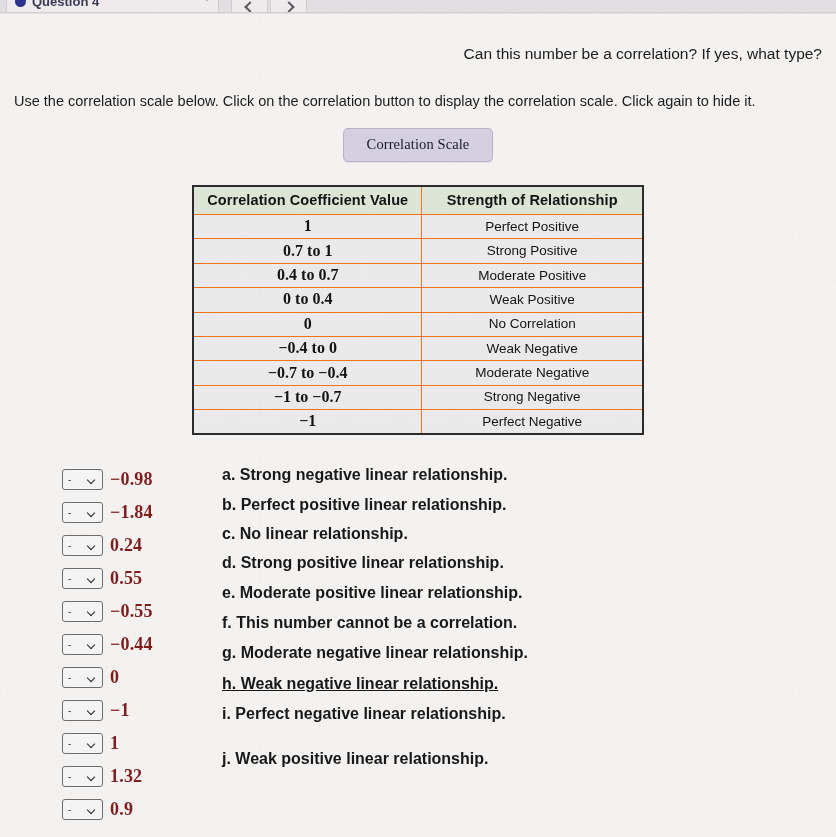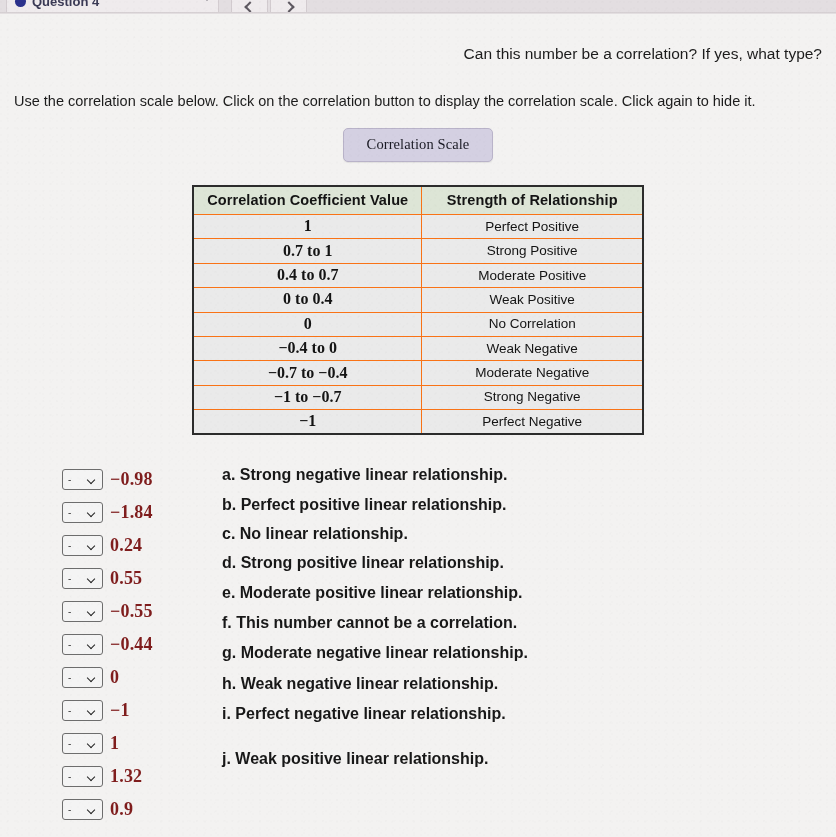--- a/index.html
+++ b/index.html
@@ -415,21 +415,21 @@
         </div>
       </div>
     <div id="options-column">
         <div class="opt-row" style="top: 0px;">a. Strong negative linear relationship.</div>
         <div class="opt-row" style="top: 29.5px;">b. Perfect positive linear relationship.</div>
         <div class="opt-row" style="top: 59px;">c. No linear relationship.</div>
         <div class="opt-row" style="top: 88px;">d. Strong positive linear relationship.</div>
         <div class="opt-row" style="top: 117.5px;">e. Moderate positive linear relationship.</div>
         <div class="opt-row" style="top: 148px; text-align: center;">f. This number cannot be a correlation.</div>
         <div class="opt-row" style="top: 178px;">g. Moderate negative linear relationship.</div>
-        <div class="opt-row" style="top: 208.5px;">h. Weak negative linear relationship.</div>
+        <div class="opt-row" style="top: 208.5px; text-decoration: underline;">h. Weak negative linear relationship.</div>
         <div class="opt-row" style="top: 239px;">i. Perfect negative linear relationship.</div>
         <div class="opt-row" style="top: 284px;">j. Weak positive linear relationship.</div>
       </div>
   </div>
 
 </div>
 
 <div id="paper-noise"></div>
 
 </body></html>

